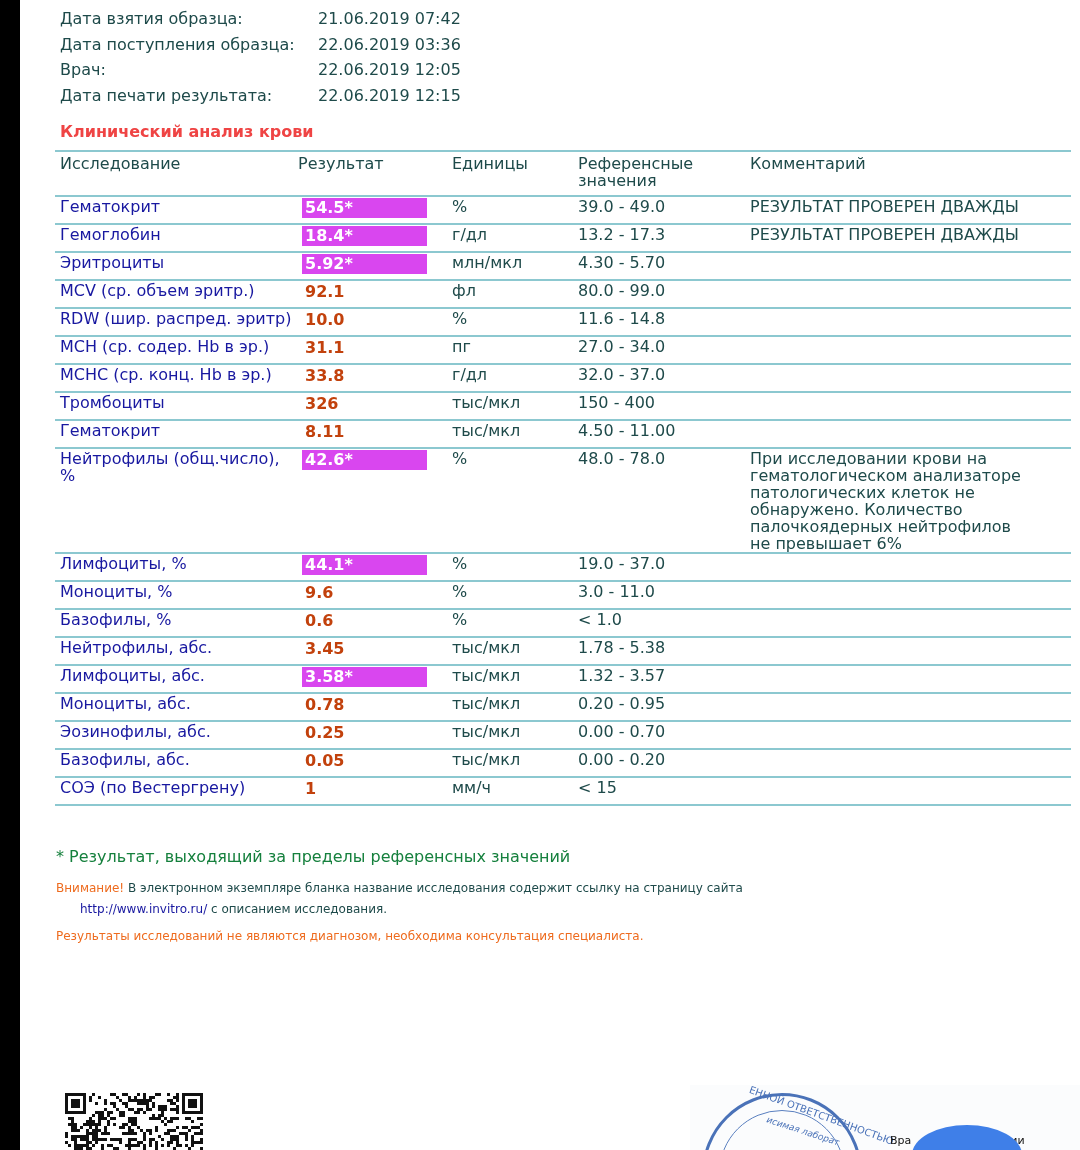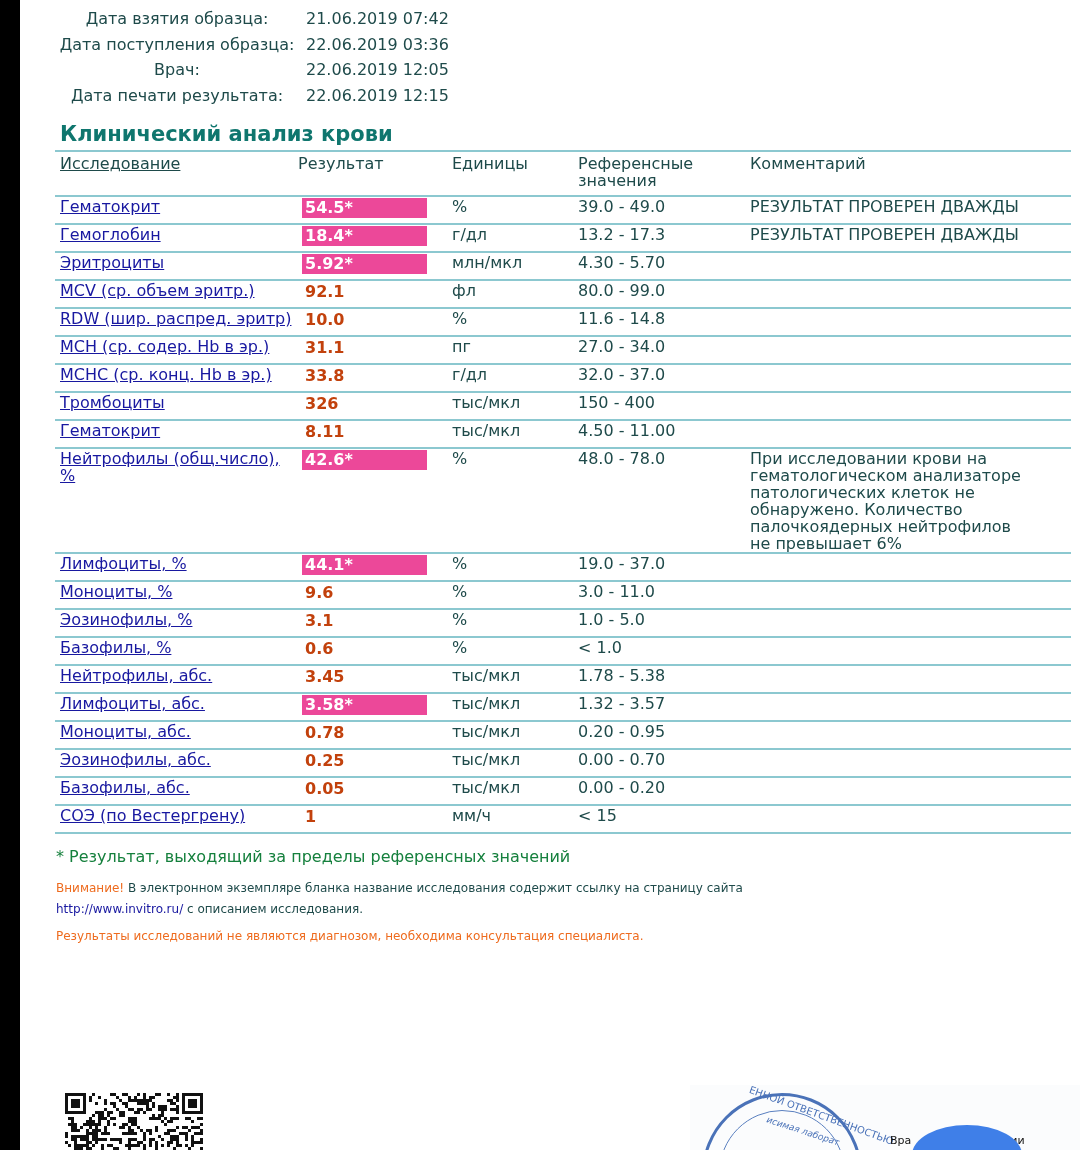--- a/index.html
+++ b/index.html
@@ -6,52 +6,52 @@
   body {
     width: 1080px; height: 1150px; overflow: hidden;
     background: #000;
     font-family: "DejaVu Sans", sans-serif;
     position: relative;
   }
   .page {
     position: absolute; left: 20px; top: 0; width: 1060px; height: 1150px;
     background: #fff; overflow: hidden;
   }
-  .meta { position: absolute; left: 28px; top: 6px; text-align: center; }
+  .meta { position: absolute; left: 40px; top: 6px; }
   .meta-row { display: flex; height: 25.5px; align-items: center; font-size: 16px; color: #1e4a4a; }
   .meta-label { width: 258px; }
   .section-title {
     position: absolute; left: 40px; top: 122px;
-    font-size: 21px; font-weight: bold; color: #0f766e;
+    font-size: 16px; font-weight: bold; color: #ef4444;
   }
   table.results {
     position: absolute; left: 35px; top: 150px; width: 1016px;
     border-collapse: collapse; font-size: 16px;
   }
   table.results th, table.results td {
     text-align: left; vertical-align: top; padding: 0;
     border-bottom: 2px solid #8cc8d0;
   }
   table.results thead th {
     border-top: 2px solid #8cc8d0;
     font-weight: normal; color: #1e4a4a; padding-top: 3px; height: 40px; line-height: 17px;
   }
   table.results tbody td { height: 25px; line-height: 17px; padding-top: 1px; }
-  .c-name { width: 238px; padding-left: 5px !important; color: #1818a0; text-decoration: underline; }
+  .c-name { width: 238px; padding-left: 5px !important; color: #1818a0; }
   .c-res { width: 154px; margin-top: 40px; }
   .c-unit { width: 126px; color: #1e4a4a; }
   .c-ref { width: 172px; color: #1e4a4a; }
   .c-com { color: #1e4a4a; margin-top: 32px; }
   .res { display: block; margin-left: 4px; width: 122px; height: 20px; font-weight: bold; color: #c2410c; padding-left: 3px; line-height: 20px; }
-  .res.flag { background: #ec4899; color: #fff; }
+  .res.flag { background: #d946ef; color: #fff; }
   .comment-long { line-height: 18px; padding-bottom: 2px; }
   .footnote { position: absolute; left: 36px; top: 847px; font-size: 16px; color: #15803d; }
   .notice { position: absolute; left: 36px; top: 878px; font-size: 12px; color: #1e4a4a; line-height: 21px; }
   .notice .warn { color: #ee6b1e; }
-  .notice .link { color: #1818a0; }
+  .notice .link { color: #1818a0; margin-left: 24px; }
   .disclaimer { position: absolute; left: 36px; top: 929px; font-size: 12px; color: #ee6b1e; }
   .qr { position: absolute; left: 45px; top: 1093px; width: 138px; height: 60px; }
   .stamp-area { position: absolute; left: 670px; top: 1085px; width: 390px; height: 70px; background: #fbfcfd; }
   .stamp { position: absolute; left: 12px; top: 8px; width: 160px; height: 160px; border-radius: 50%; border: 3px solid #4a72b8; box-sizing: border-box; }
   .stamp-inner { position: absolute; left: 14px; top: 14px; right: 14px; bottom: 14px; border-radius: 50%; border: 1.5px solid #5a80c0; }
   .stamp-text { position: absolute; left: 40px; top: 14px; font-size: 10px; color: #4a72b8; transform: rotate(20deg); white-space: nowrap; }
   .stamp-text2 { position: absolute; left: 60px; top: 30px; font-size: 9px; color: #4a72b8; font-style: italic; transform: rotate(18deg); white-space: nowrap; }
   .signer { position: absolute; left: 200px; top: 49px; font-size: 11px; color: #111; }
   .blob { position: absolute; left: 222px; top: 40px; width: 110px; height: 60px; border-radius: 50%; background: #3f7fe8; }
 </style>
@@ -194,29 +194,20 @@
           <td class="c-ref">19.0 - 37.0</td>
           <td class="c-com"></td>
         </tr>
         <tr>
           <td class="c-name">Моноциты, %</td>
           <td class="c-res">
             <span class="res">9.6</span>
           </td>
           <td class="c-unit">%</td>
           <td class="c-ref">3.0 - 11.0</td>
-          <td class="c-com"></td>
-        </tr>
-        <tr>
-          <td class="c-name">Эозинофилы, %</td>
-          <td class="c-res">
-            <span class="res">3.1</span>
-          </td>
-          <td class="c-unit">%</td>
-          <td class="c-ref">1.0 - 5.0</td>
           <td class="c-com"></td>
         </tr>
         <tr>
           <td class="c-name">Базофилы, %</td>
           <td class="c-res">
             <span class="res">0.6</span>
           </td>
           <td class="c-unit">%</td>
           <td class="c-ref">&lt; 1.0</td>
           <td class="c-com"></td>

